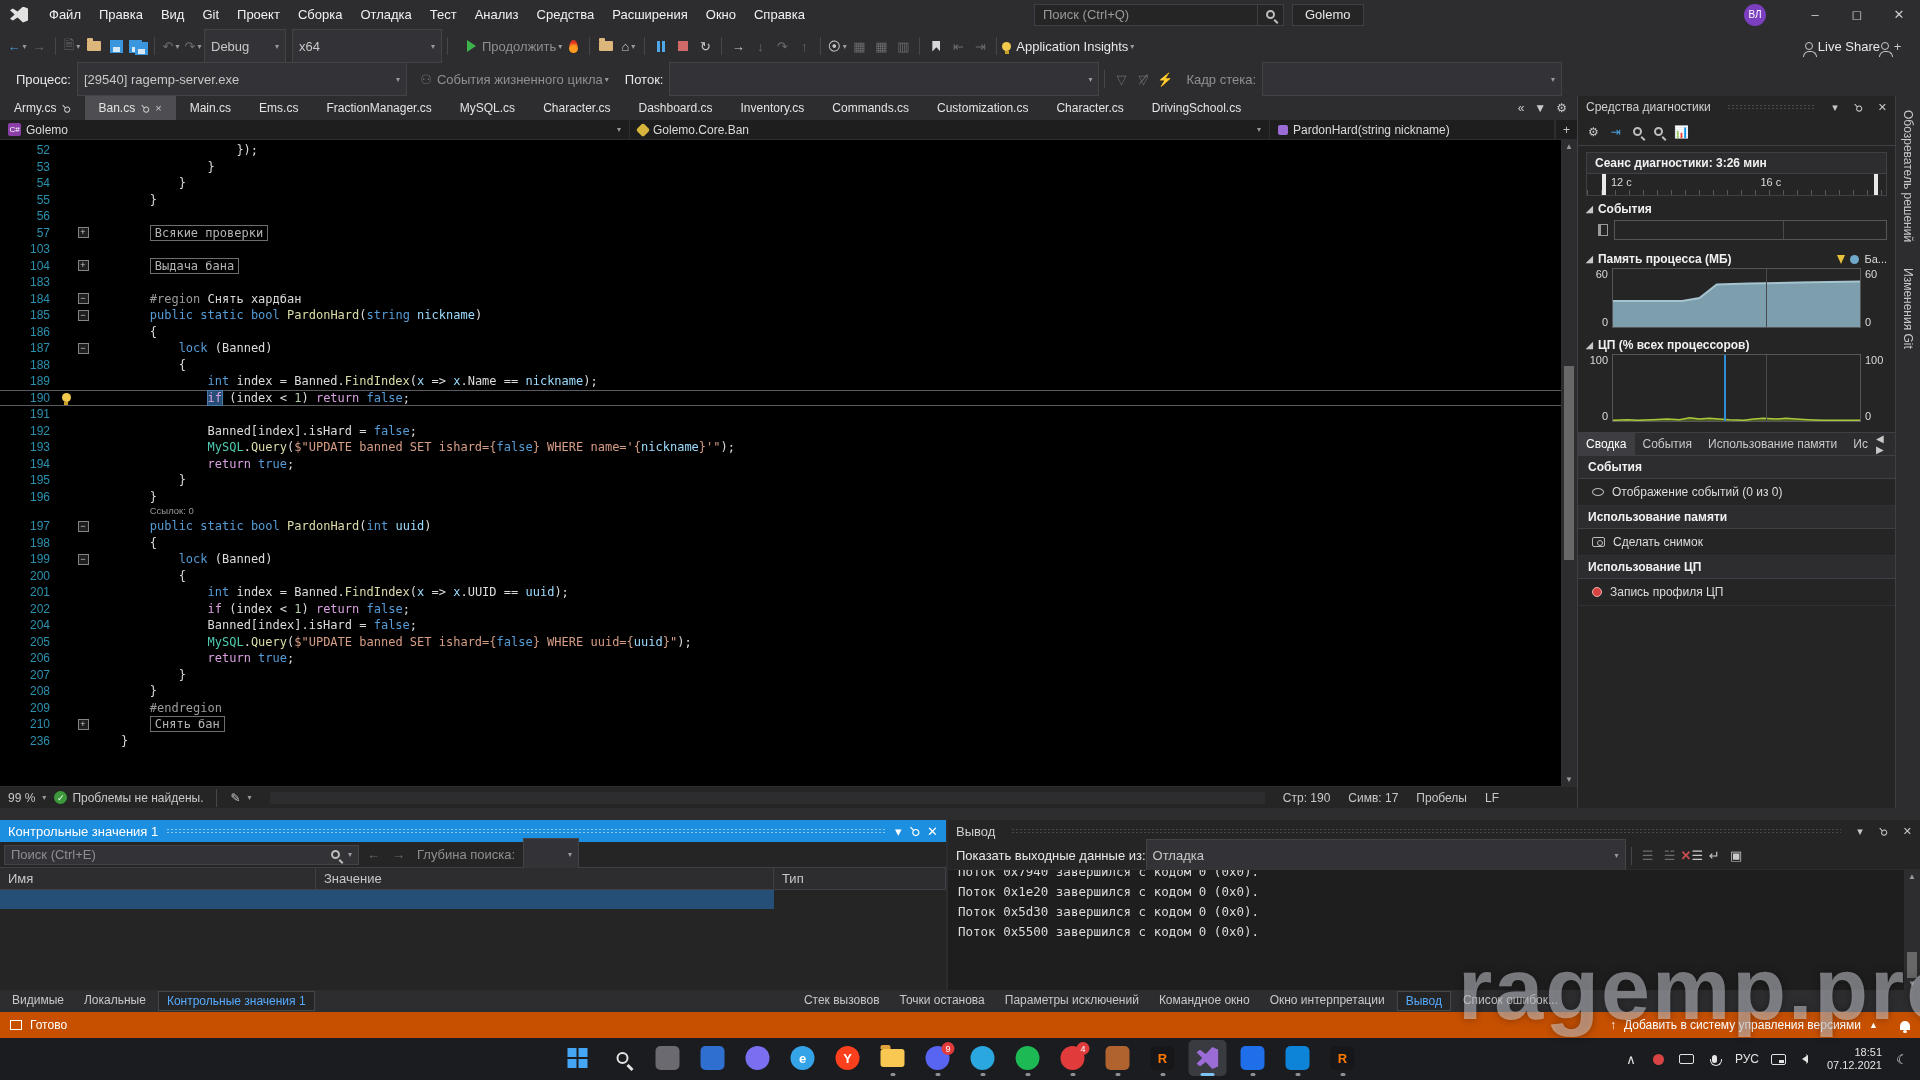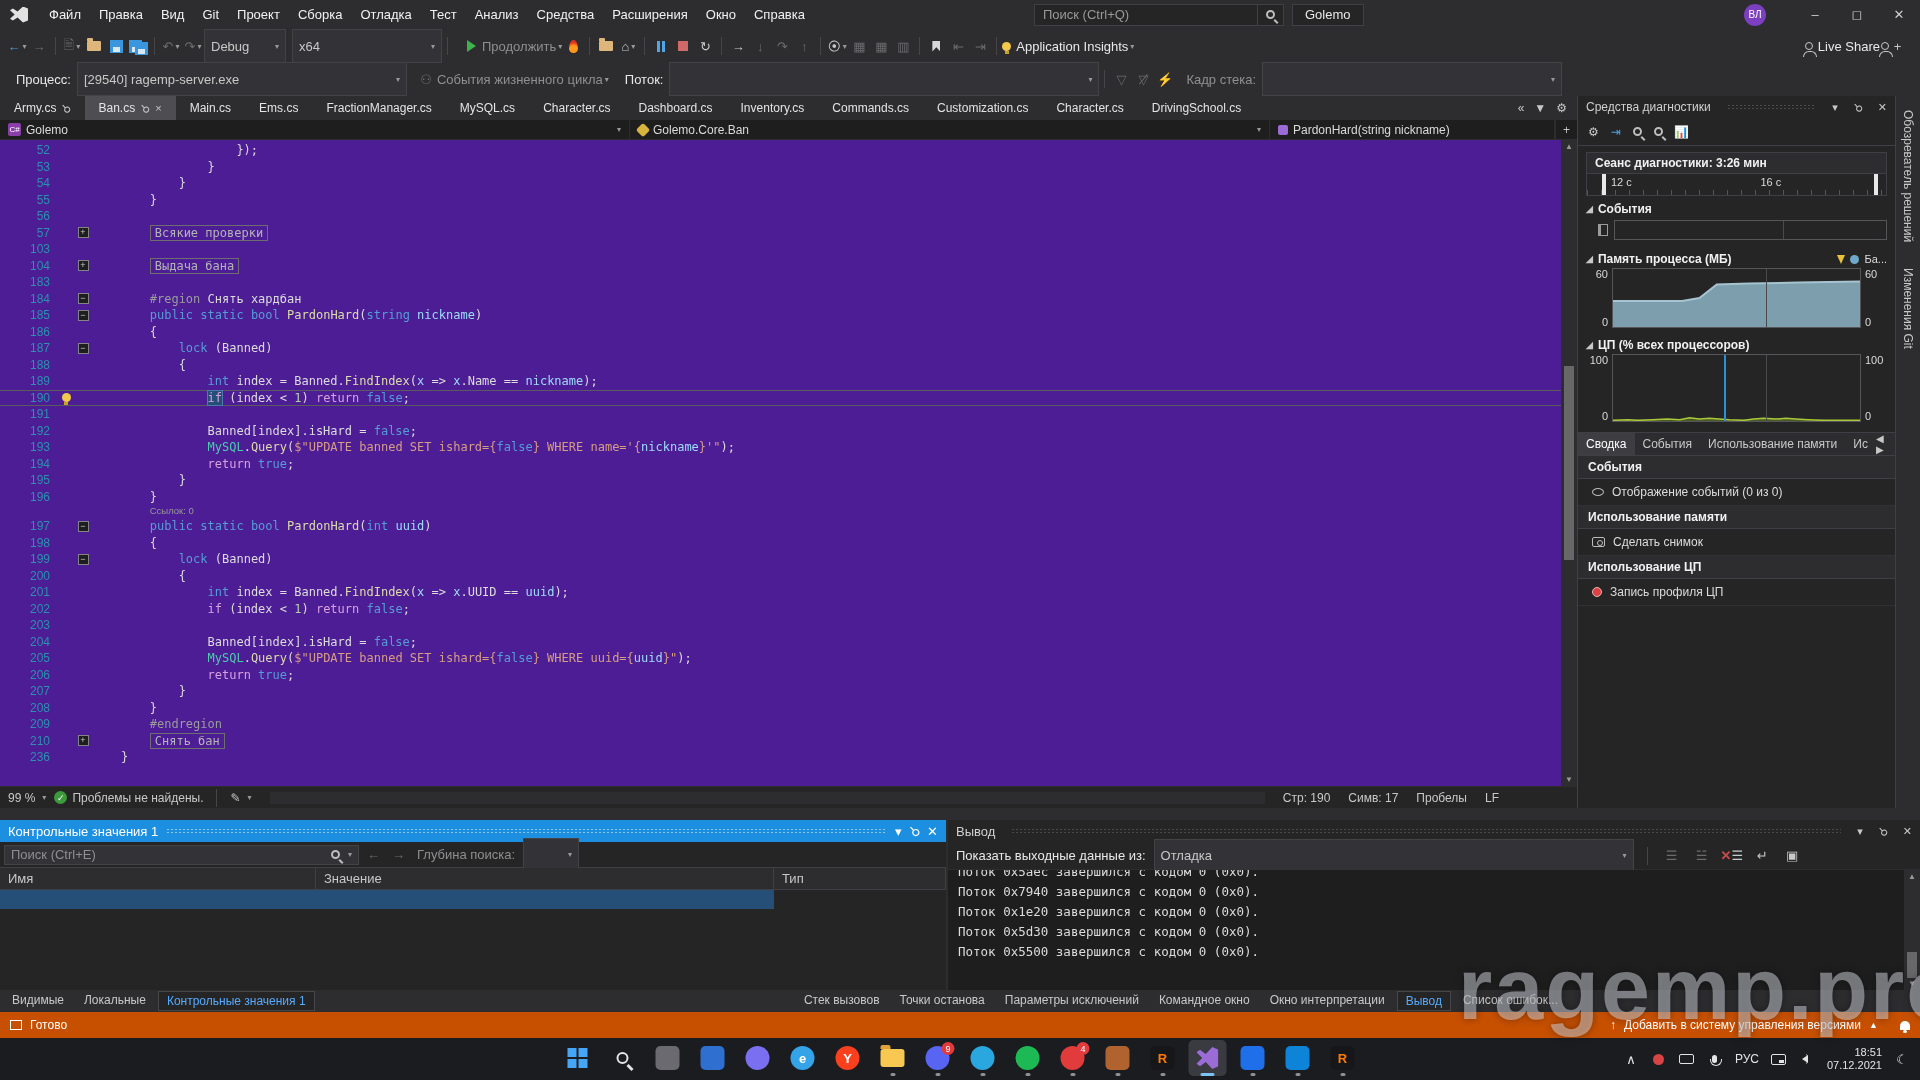--- a/index.html
+++ b/index.html
@@ -62,21 +62,21 @@
   .breadcrumb{ height:20px; background:#1E1E1E; display:flex; border-bottom:1px solid #2D2D30; font-size:12px;}
   .bc-seg{ display:flex; align-items:center; gap:5px; padding:0 8px; border-right:1px solid #2D2D30; color:#DADADA;}
   .bc-seg .caret{ margin-left:auto;}
   .bc1{ width:630px;} .bc2{ width:640px;} .bc3{ flex:1;}
   .bc-plus{ width:22px; display:flex;align-items:center;justify-content:center;color:#C8C8C8; border-left:1px solid #2D2D30;}
   .csicon{ width:13px;height:13px;background:#8A3FA8;color:#fff;font-size:8px;display:flex;align-items:center;justify-content:center;border-radius:2px;}
   .clsicon{ width:10px;height:10px;background:#D8B43C;transform:rotate(45deg);border-radius:2px;}
   .mthicon{ width:10px;height:10px;background:#9B6BD6;border-radius:2px;}
 
   
-  .code{ flex:1; position:relative; overflow:hidden; background:#4c1d95;}
+  .code{ flex:1; position:relative; overflow:hidden; background:#000000;}
   .codelines{ position:absolute; left:0; top:2px; right:16px;}
   .crow{ display:flex; align-items:center; height:16.5px; }
   .crow.cur{ box-shadow:inset 0 1px 0 #5A5A60, inset 0 -1px 0 #5A5A60;}
   .gnum{ width:58px; text-align:right; padding-right:8px; color:#2B91AF; font-size:12px; flex:none;}
   .gbulb{ width:16px; flex:none; display:flex; align-items:center; justify-content:center;}
   .gfold{ width:18px; flex:none; display:flex; align-items:center; justify-content:center;}
   .foldbox{ width:11px; height:11px; border:1px solid #848486; color:#C8C8C8; font-size:9px; line-height:9px;
     text-align:center; background:#1E1E1E;}
   .ccontent{ white-space:pre; font-family:"DejaVu Sans Mono",monospace; font-size:12px; color:#DCDCDC;}
   .lensrow{ height:13px; font-size:9.5px; color:#999; font-family:"Liberation Sans",sans-serif;}
@@ -145,21 +145,21 @@
   .wtitle .dots{ flex:1; height:6px; background-image:radial-gradient(rgba(255,255,255,.5) 1px, transparent 1px); background-size:4px 3px;}
   .wtools{ height:26px; display:flex; align-items:center; padding:0 4px; gap:8px; background:#252526; border-bottom:1px solid #3F3F46;}
   .wsearch{ width:355px; height:20px; background:#333337; border:1px solid #434346; display:flex; align-items:center; padding:0 6px; color:#8F8F92; gap:6px;}
   .wsearch .magicon{ margin-left:auto;}
   .wgrid-h{ height:22px; display:flex; background:#2D2D30; color:#C8C8C8; border-bottom:1px solid #3F3F46;}
   .wcol{ padding:3px 8px; border-right:1px solid #3F3F46;}
   .wrow-sel{ height:19px; width:774px; background:#264F78;}
   .warrows{ color:#6B6B6E; letter-spacing:4px;}
 
   .output{ flex:1; display:flex; flex-direction:column; min-width:0; position:relative;}
-  .otools{ height:28px; display:flex; align-items:center; gap:8px; padding:0 8px; background:#252526; border-bottom:1px solid #2D2D30;}
+  .otools{ height:28px; display:flex; align-items:center; padding:0 8px; background:#252526; border-bottom:1px solid #2D2D30;}
   .odd{ width:480px;}
   .obody{ flex:1; background:#1E1E1E; position:relative; overflow:hidden;}
   .oline{ font-family:"DejaVu Sans Mono",monospace; font-size:12.5px; color:#DCDCDC; line-height:20px; padding-left:10px; white-space:pre;}
   .ovscroll{ position:absolute; right:0; top:0; bottom:0; width:16px; background:#2D2D30;}
   .ovscroll .thumb{ position:absolute; left:3px; right:3px; top:68%; height:22%; background:#686868;}
   .ic-clear{ color:#C84C4C; font-weight:bold;}
 
   .bottomtabs{ height:22px; background:#2D2D30; display:flex; align-items:center; font-size:12px;}
   .btab{ padding:2px 8px; color:#C8C8C8; margin-right:4px; white-space:nowrap;}
   .btab.active{ color:#55AAFF; border:1px solid #464649; background:#252526;}
@@ -598,26 +598,20 @@
               <span class="gfold"></span>
               <span class="ccontent" style="padding-left: 115.52px;"><span class="c-kw">int</span><span class="c-pl"> index = Banned.</span><span class="c-mth">FindIndex</span><span class="c-pl">(</span><span class="c-prm">x</span><span class="c-pl"> =&gt; </span><span class="c-prm">x</span><span class="c-pl">.UUID == </span><span class="c-prm">uuid</span><span class="c-pl">);</span></span>
             </div>
             <div class="crow">
               <span class="gnum">202</span>
               <span class="gbulb"></span>
               <span class="gfold"></span>
               <span class="ccontent" style="padding-left: 115.52px;"><span class="c-ctl">if</span><span class="c-pl"> (index &lt; </span><span class="c-num">1</span><span class="c-pl">) </span><span class="c-ctl">return</span><span class="c-pl"> </span><span class="c-kw">false</span><span class="c-pl">;</span></span>
             </div>
             <div class="crow">
-              <span class="gnum">203</span>
-              <span class="gbulb"></span>
-              <span class="gfold"></span>
-              <span class="ccontent" style="padding-left: 0px;"></span>
-            </div>
-            <div class="crow">
               <span class="gnum">204</span>
               <span class="gbulb"></span>
               <span class="gfold"></span>
               <span class="ccontent" style="padding-left: 115.52px;"><span class="c-pl">Banned[index].isHard = </span><span class="c-kw">false</span><span class="c-pl">;</span></span>
             </div>
             <div class="crow">
               <span class="gnum">205</span>
               <span class="gbulb"></span>
               <span class="gfold"></span>
               <span class="ccontent" style="padding-left: 115.52px;"><span class="c-ty">MySQL</span><span class="c-pl">.</span><span class="c-mth">Query</span><span class="c-pl">(</span><span class="c-str">$"UPDATE banned SET ishard={</span><span class="c-kw">false</span><span class="c-str">} WHERE uuid={</span><span class="c-prm">uuid</span><span class="c-str">}"</span><span class="c-pl">);</span></span>
@@ -846,21 +840,20 @@
           </div>
         <span class="tbsep"></span>
         <span class="tbi dis">☰</span>
         <span class="tbi dis">☱</span>
         <span class="tbi"><span class="ic-clear">✕</span>☰</span>
         <span class="tbi">↵</span>
         <span class="tbi">▣</span>
       </div>
       <div class="obody">
         <div id="outlines" style="margin-top:-8px">
-            <div class="oline">Поток 0x5aec завершился с кодом 0 (0x0).</div>
             <div class="oline">Поток 0x7940 завершился с кодом 0 (0x0).</div>
             <div class="oline">Поток 0x1e20 завершился с кодом 0 (0x0).</div>
             <div class="oline">Поток 0x5d30 завершился с кодом 0 (0x0).</div>
             <div class="oline">Поток 0x5500 завершился с кодом 0 (0x0).</div>
           </div>
         <div class="ovscroll">
           <span class="arr" style="position:absolute;top:2px;left:4px;font-size:8px;color:#999">▲</span>
           <div class="thumb"></div>
           <span style="position:absolute;bottom:2px;left:4px;font-size:8px;color:#999">▼</span>
         </div>

